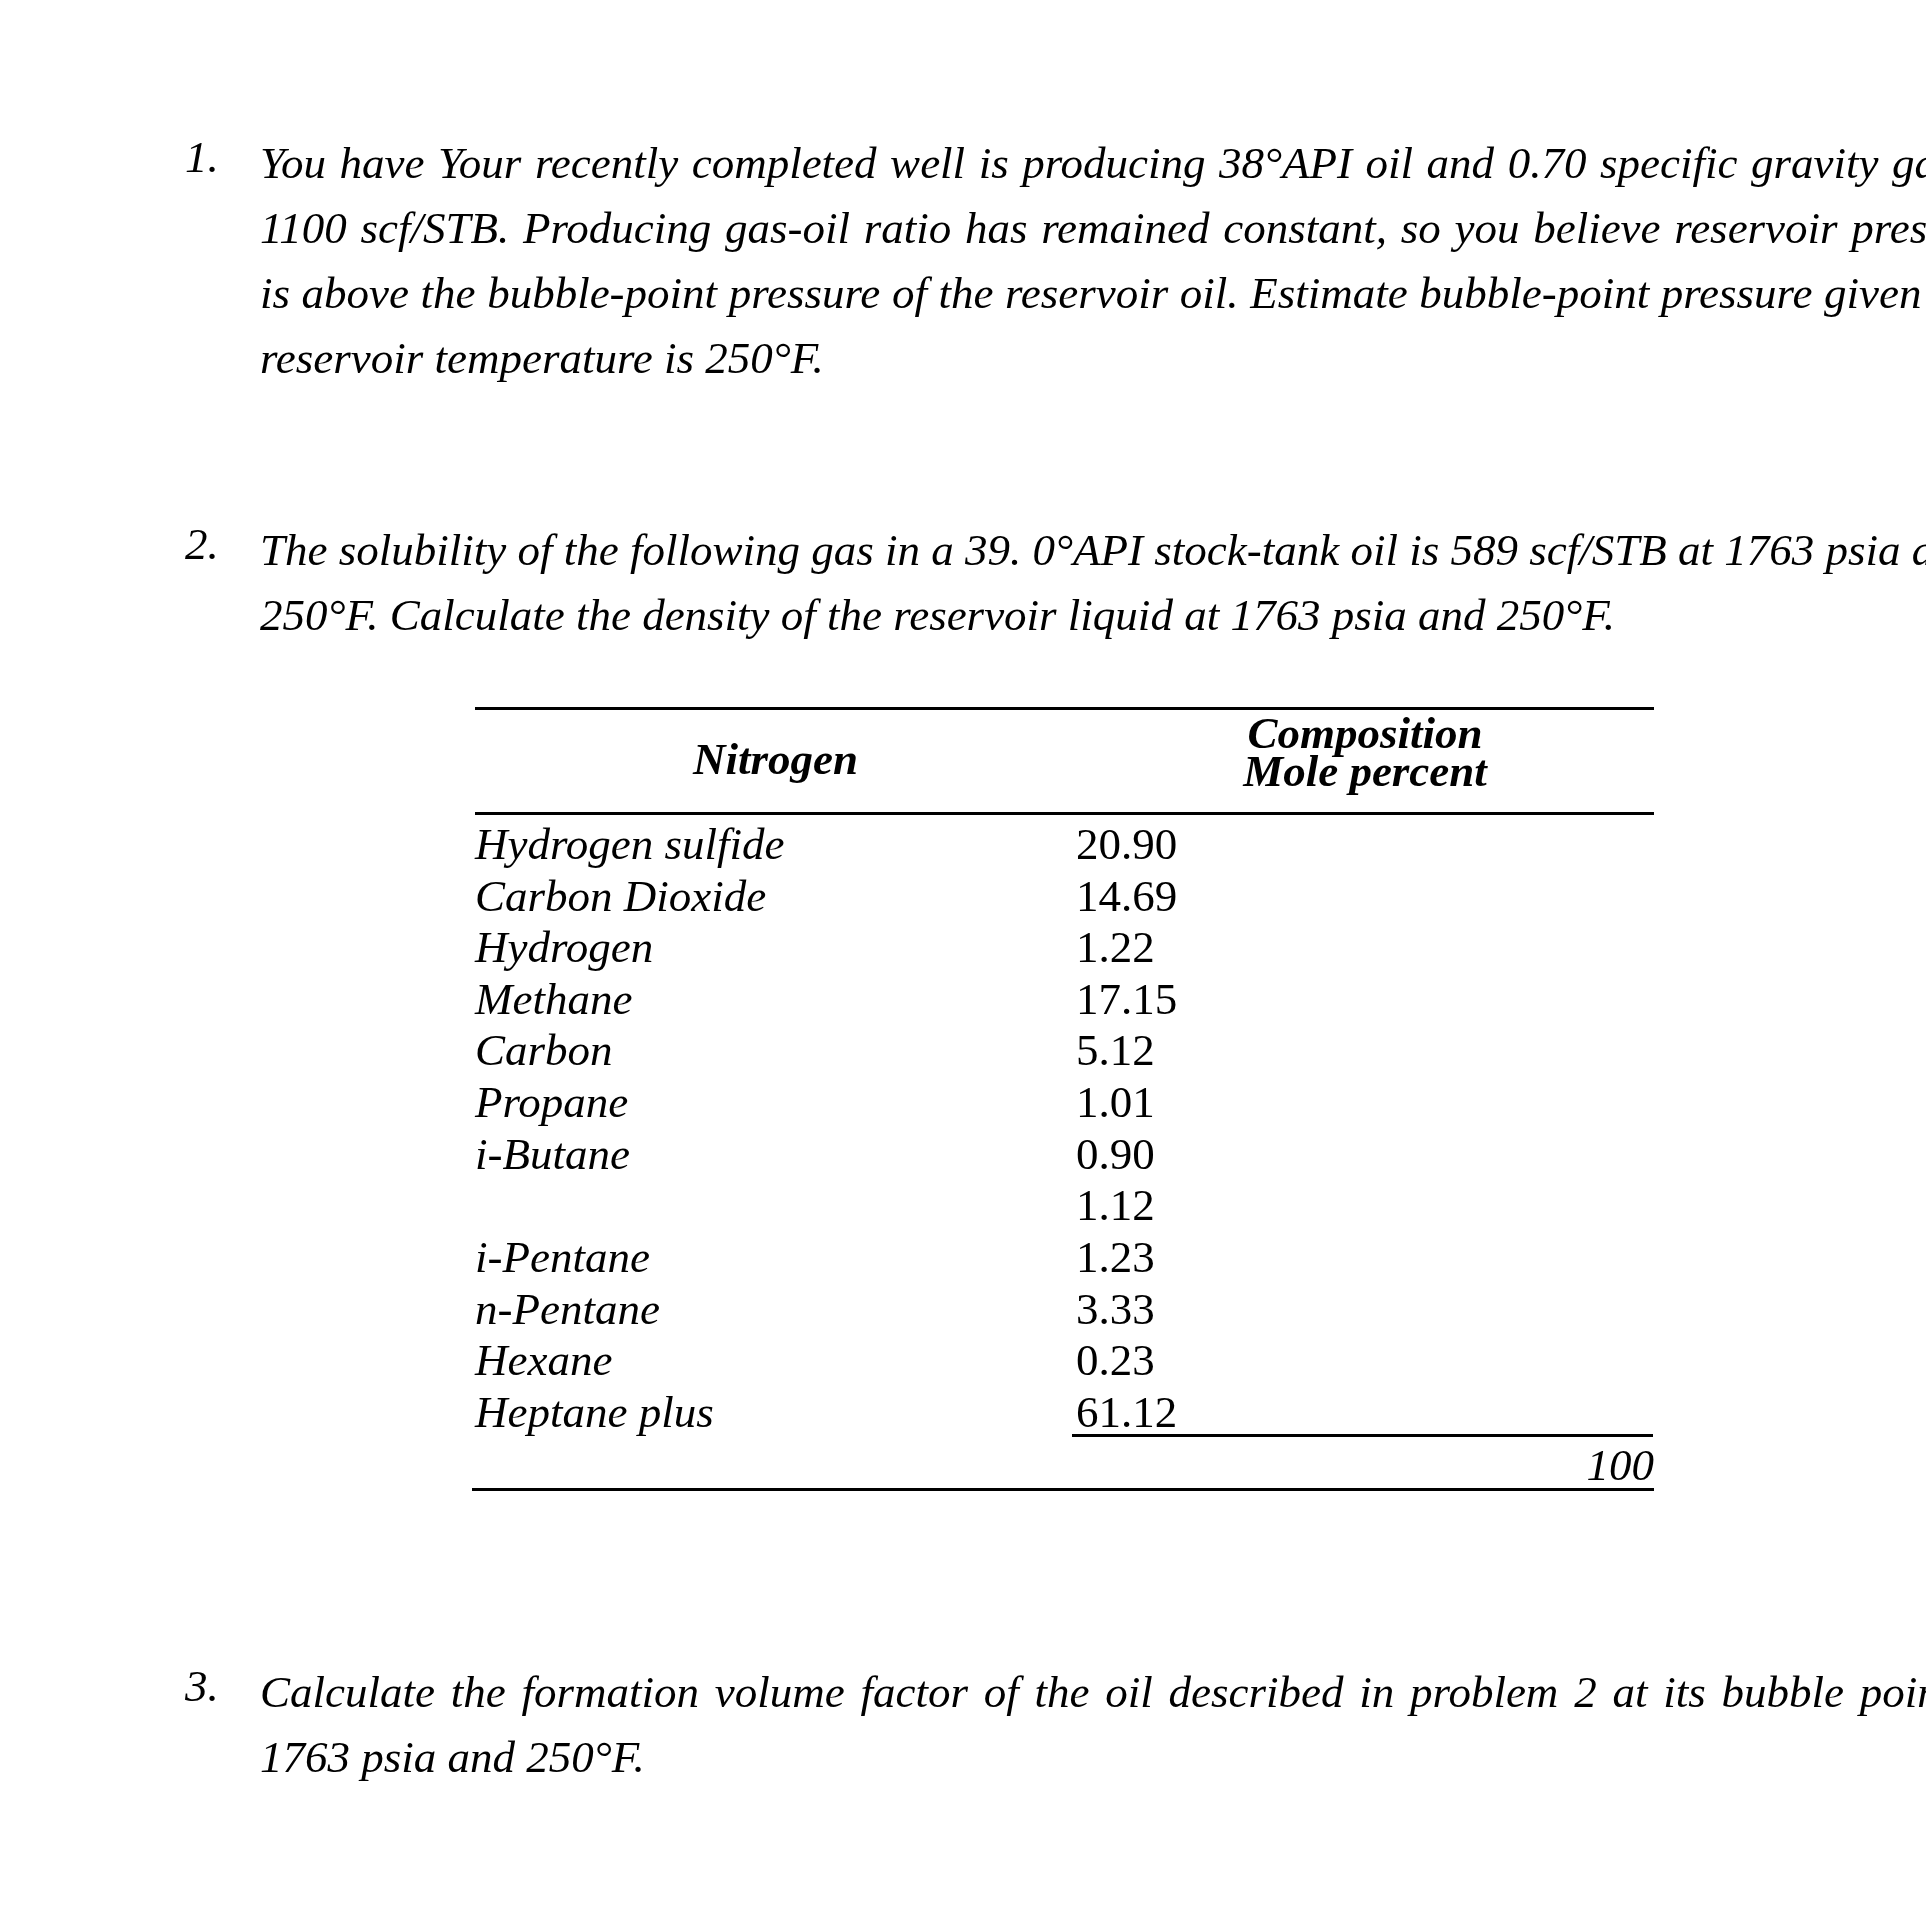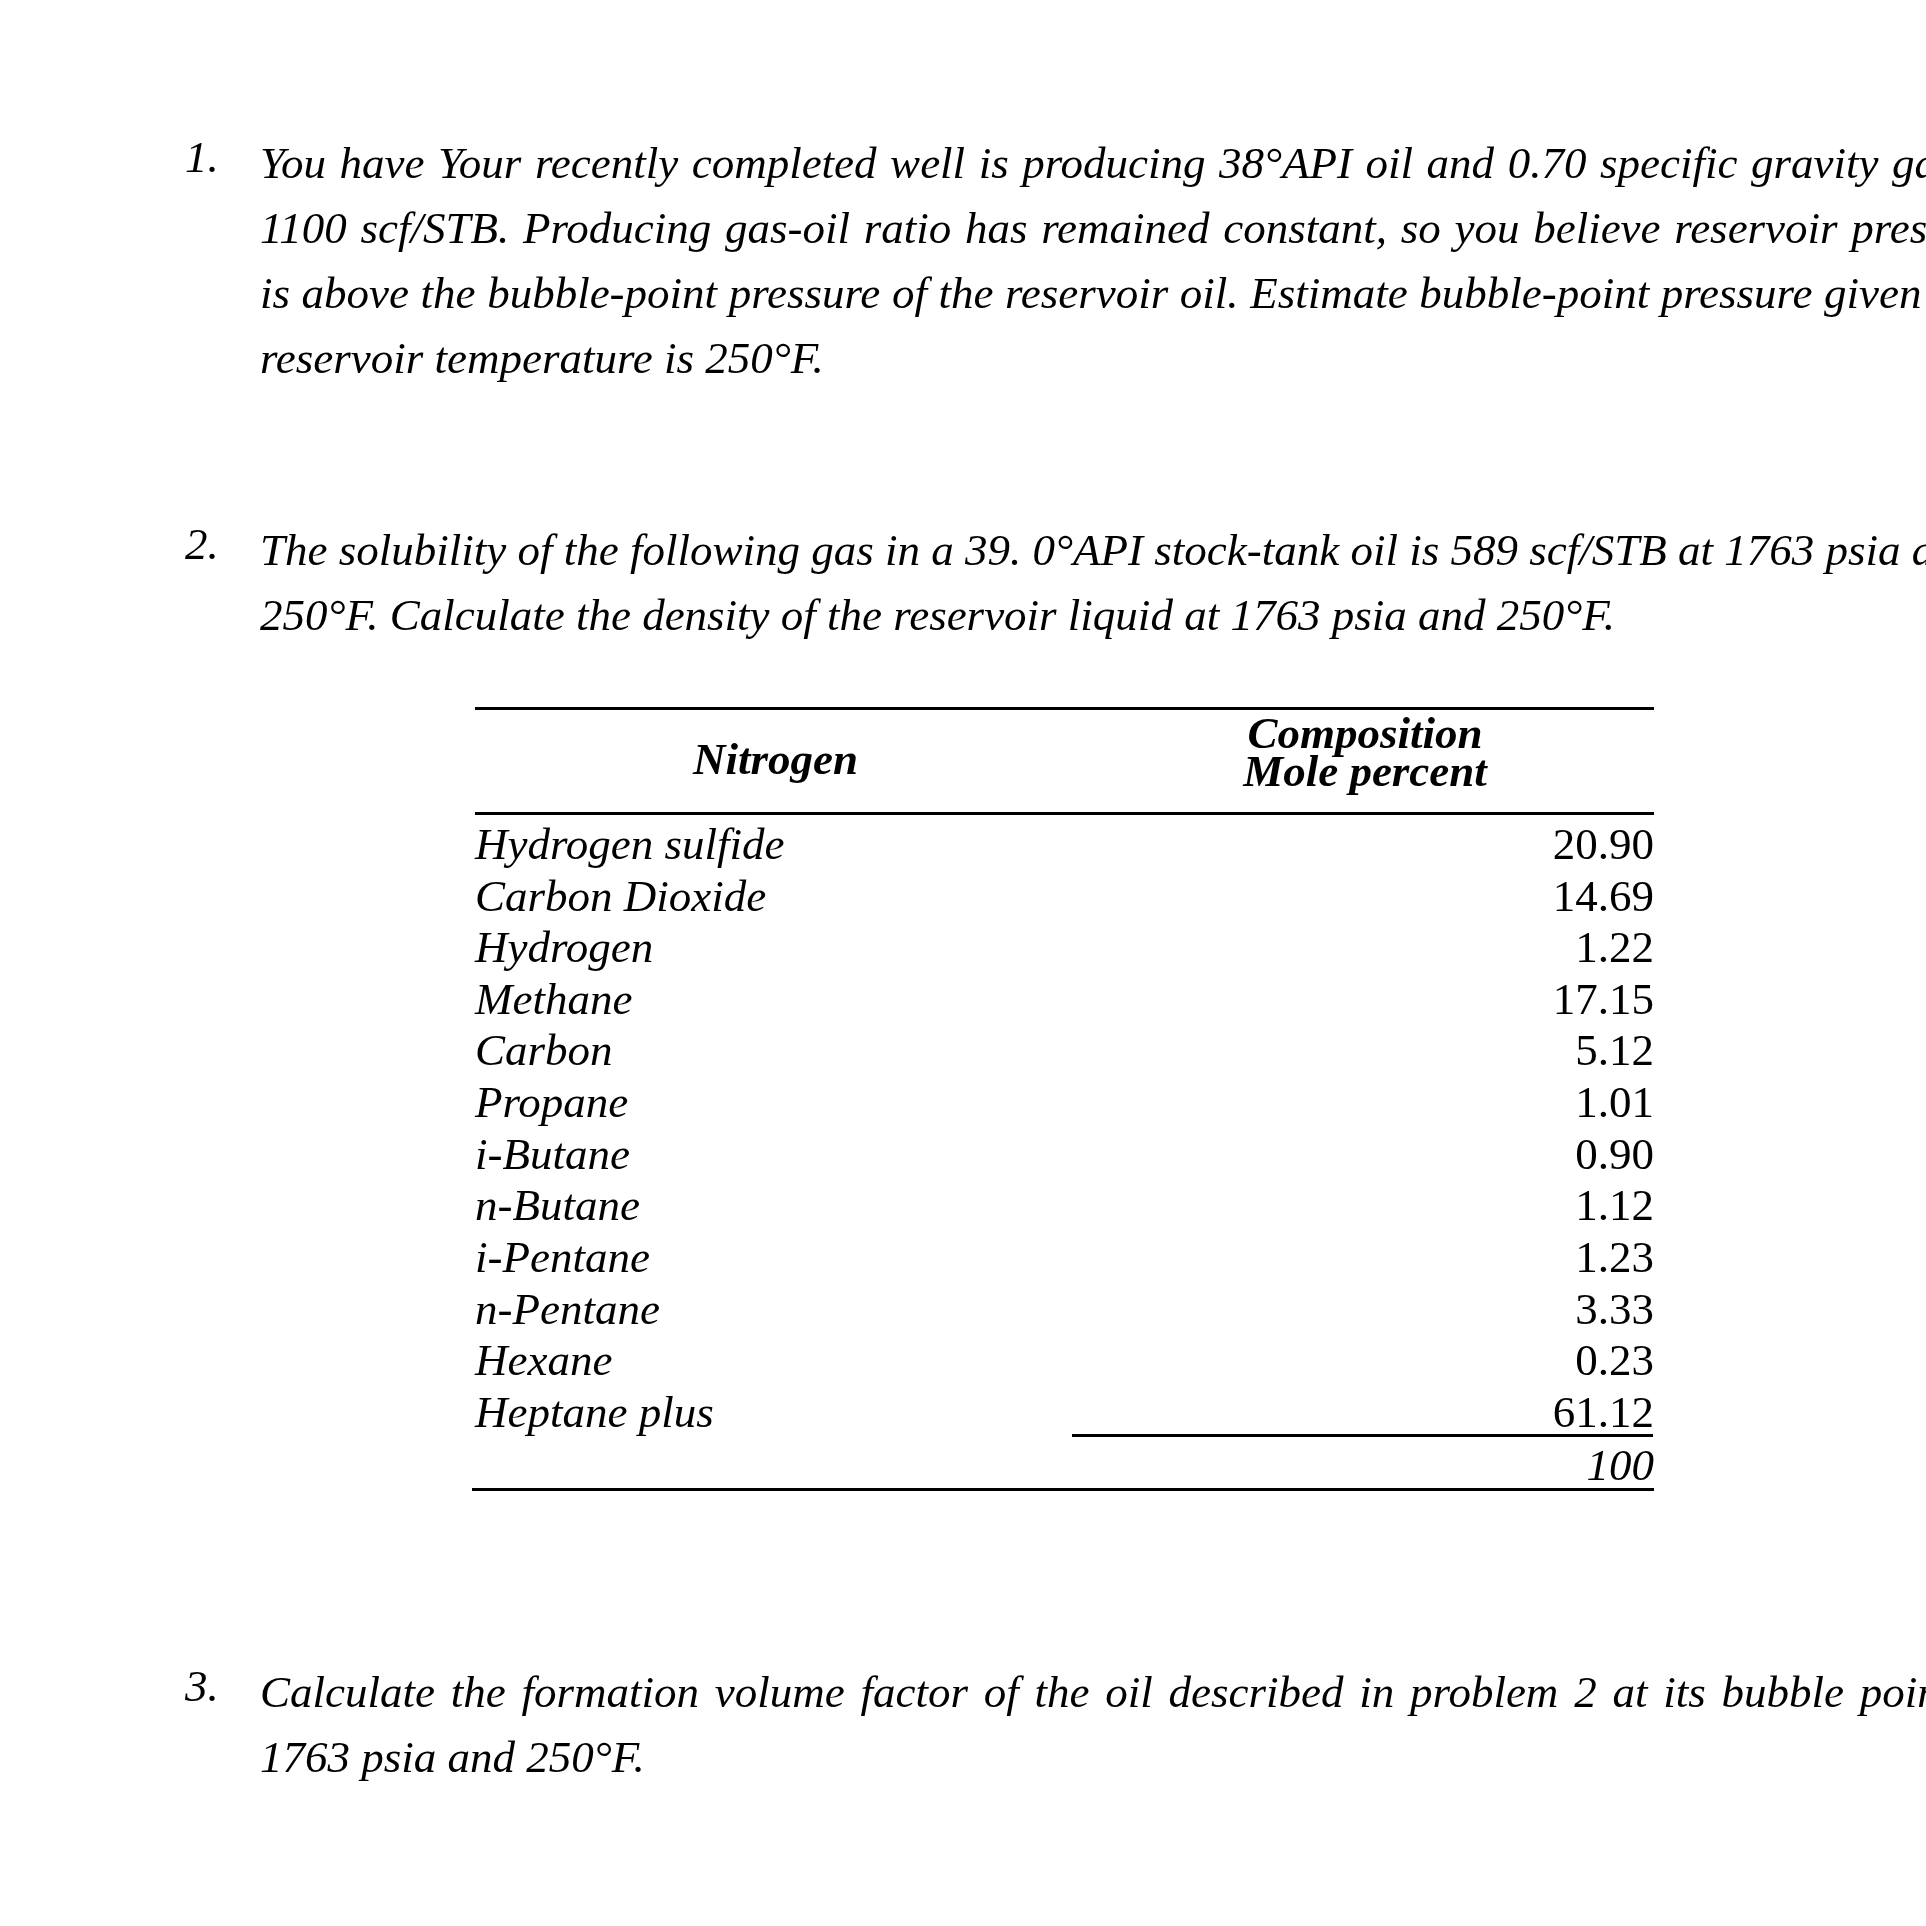--- a/index.html
+++ b/index.html
@@ -28,21 +28,21 @@
   .rule.head { left: 0; top: 105px; width: 1179px; }
   .rule.sub { left: 597px; top: 727px; width: 581px; }
   .rule.bottom { left: -3.1px; top: 781px; width: 1182px; }
 
   .th { position: absolute; font-weight: bold; text-align: center; line-height: 54px; }
   .th.component { left: 0; width: 601px; top: 25px; }
   .th.composition { left: 601px; width: 578px; top: -1.5px; }
 
   .row { position: absolute; left: 0; width: 1179px; height: 52px; line-height: 52px; }
   .row .cname { position: absolute; left: 0; width: 601px; }
-  .row .cval { position: absolute; left: 601px; width: 578px; text-align: right; font-style: normal; }
+  .row .cval { position: absolute; left: 601px; width: 578px; text-align: left; font-style: normal; }
   .total { position: absolute; left: 601px; width: 578px; top: 732px; line-height: 52px; text-align: right; font-style: italic; }
 </style>
 </head>
 <body>
 
 <div class="problem" id="p1">
   <span class="num">1.</span>
   <div class="body">You have Your recently completed well is producing 38°API oil and 0.70 specific gravity gas at 1100 scf/STB. Producing gas-oil ratio has remained constant, so you believe reservoir pressure is above the bubble-point pressure of the reservoir oil. Estimate bubble-point pressure given that reservoir temperature is 250°F.</div>
 </div>
 
@@ -82,21 +82,20 @@
     </div>
   <div class="row" style="top:369px">
       <span class="cname">Propane</span>
       <span class="cval">1.01</span>
     </div>
   <div class="row" style="top:421px">
       <span class="cname">i-Butane</span>
       <span class="cval">0.90</span>
     </div>
   <div class="row" style="top:472px">
-      <span class="cname">n-Butane</span>
       <span class="cval">1.12</span>
     </div>
   <div class="row" style="top:524px">
       <span class="cname">i-Pentane</span>
       <span class="cval">1.23</span>
     </div>
   <div class="row" style="top:576px">
       <span class="cname">n-Pentane</span>
       <span class="cval">3.33</span>
     </div>

